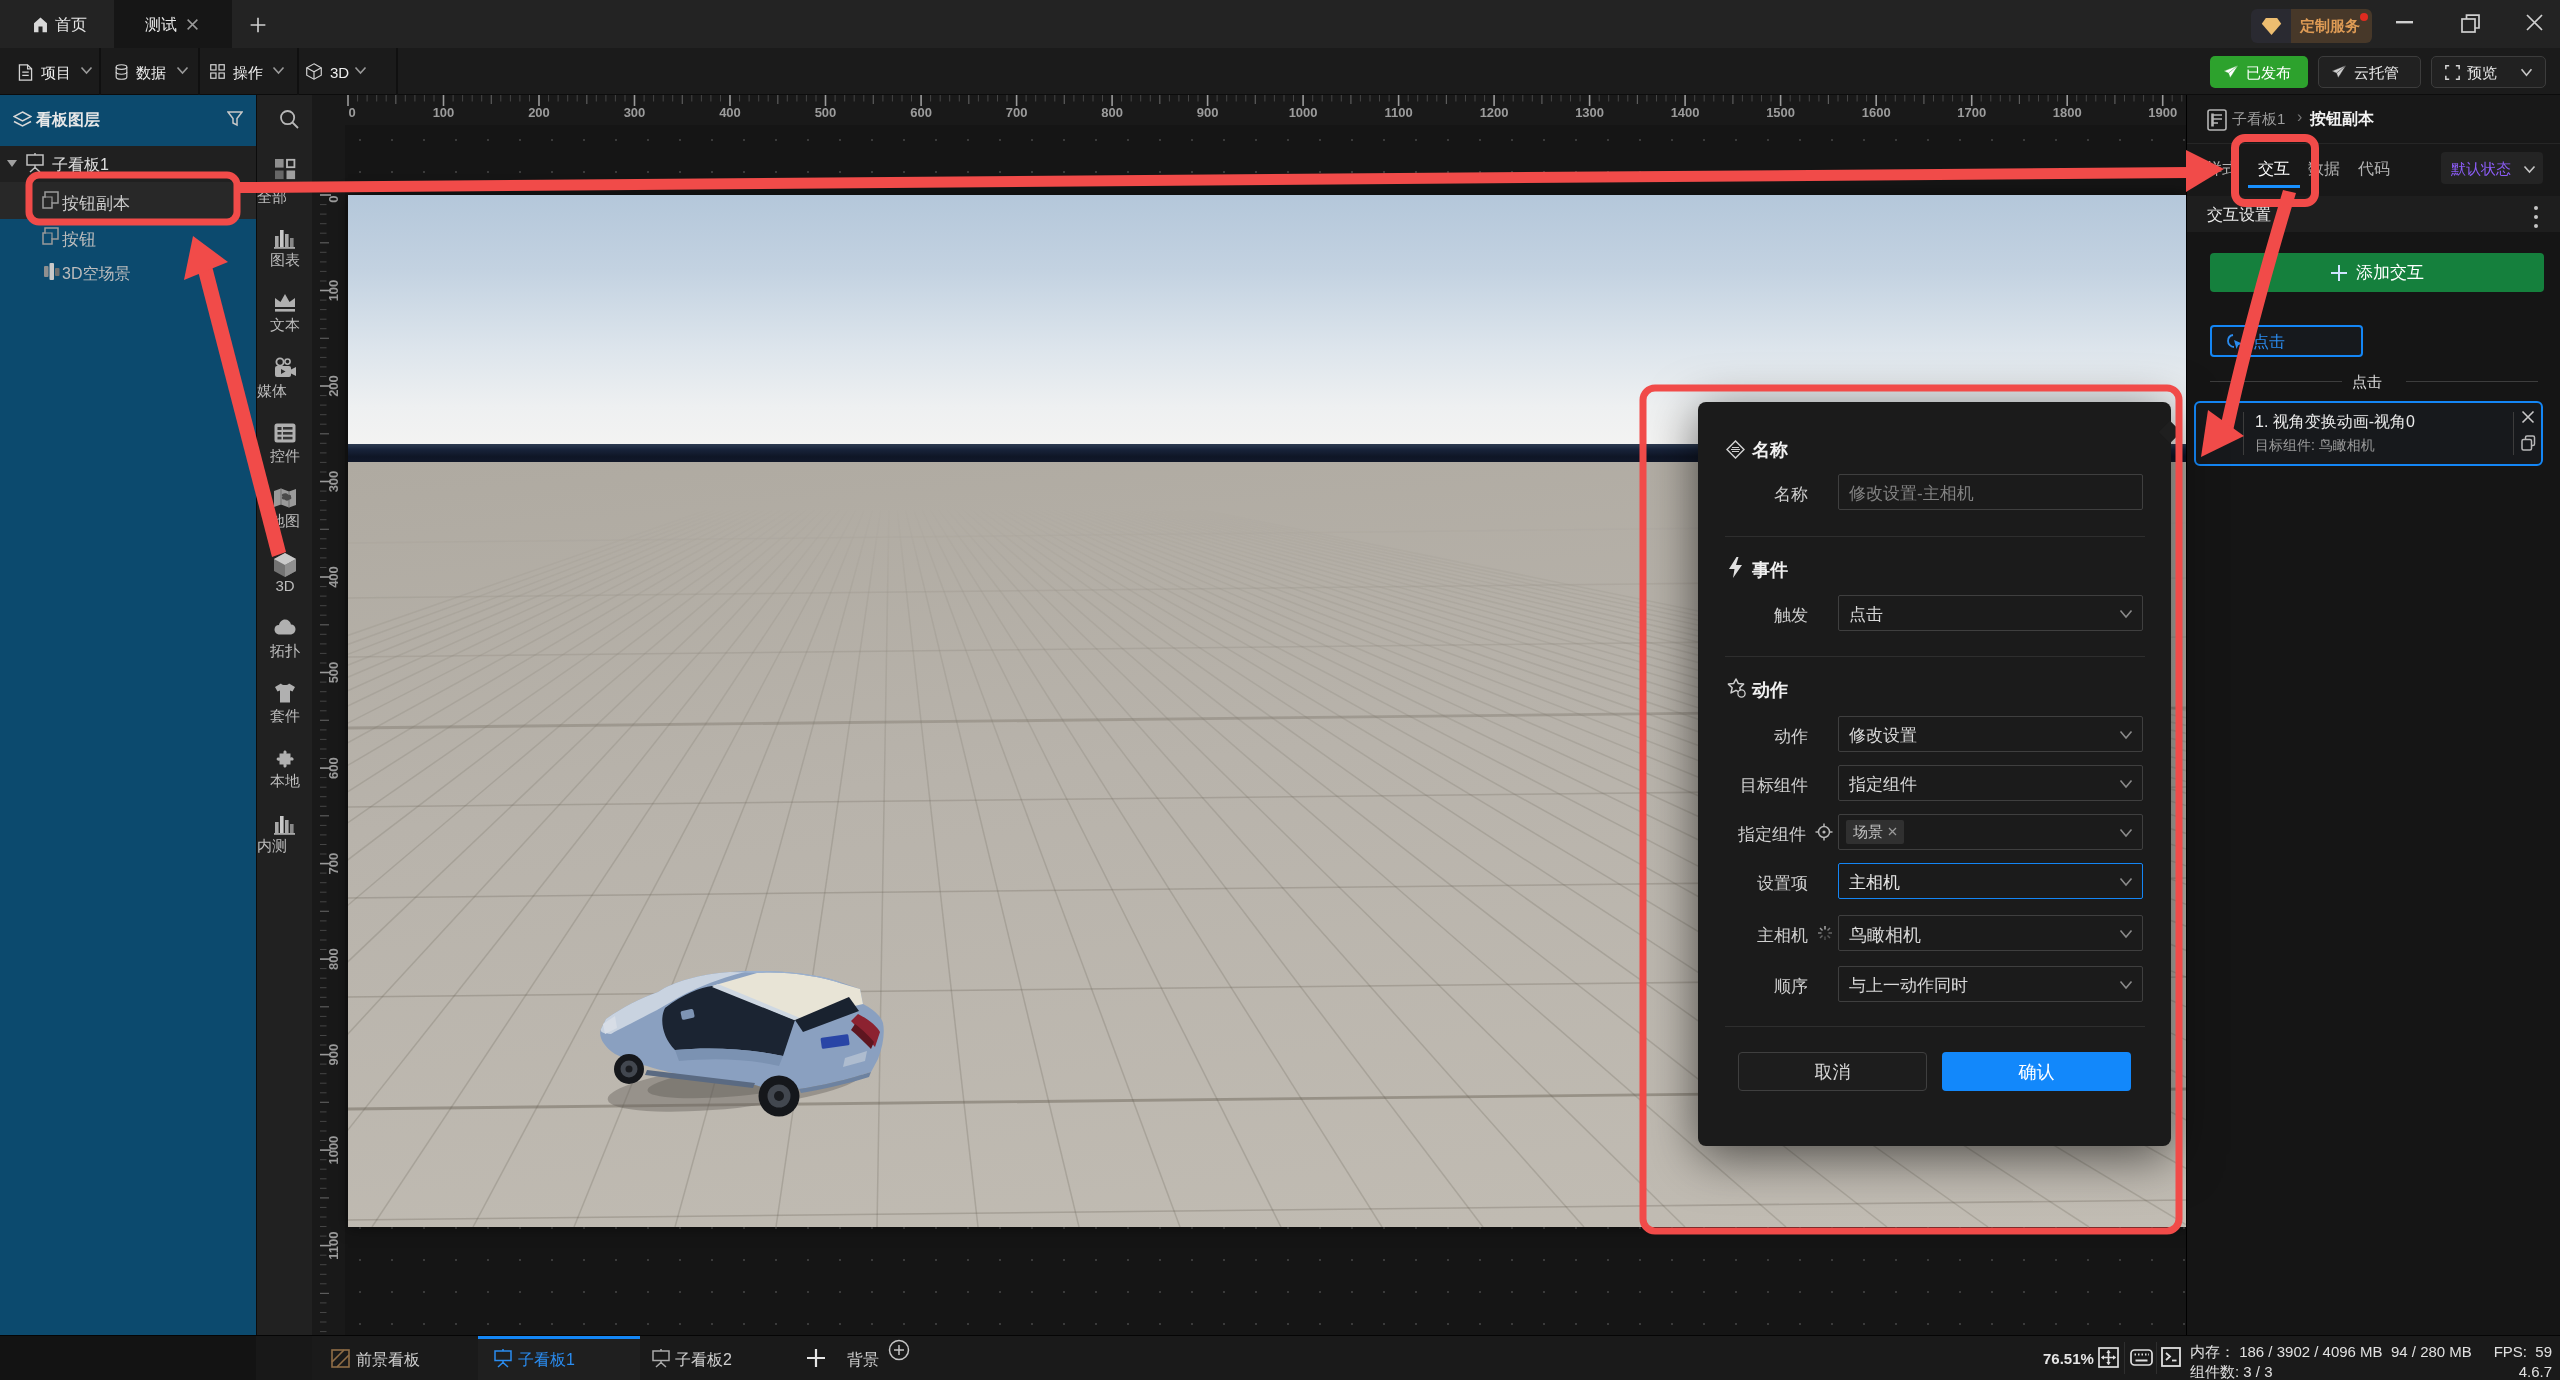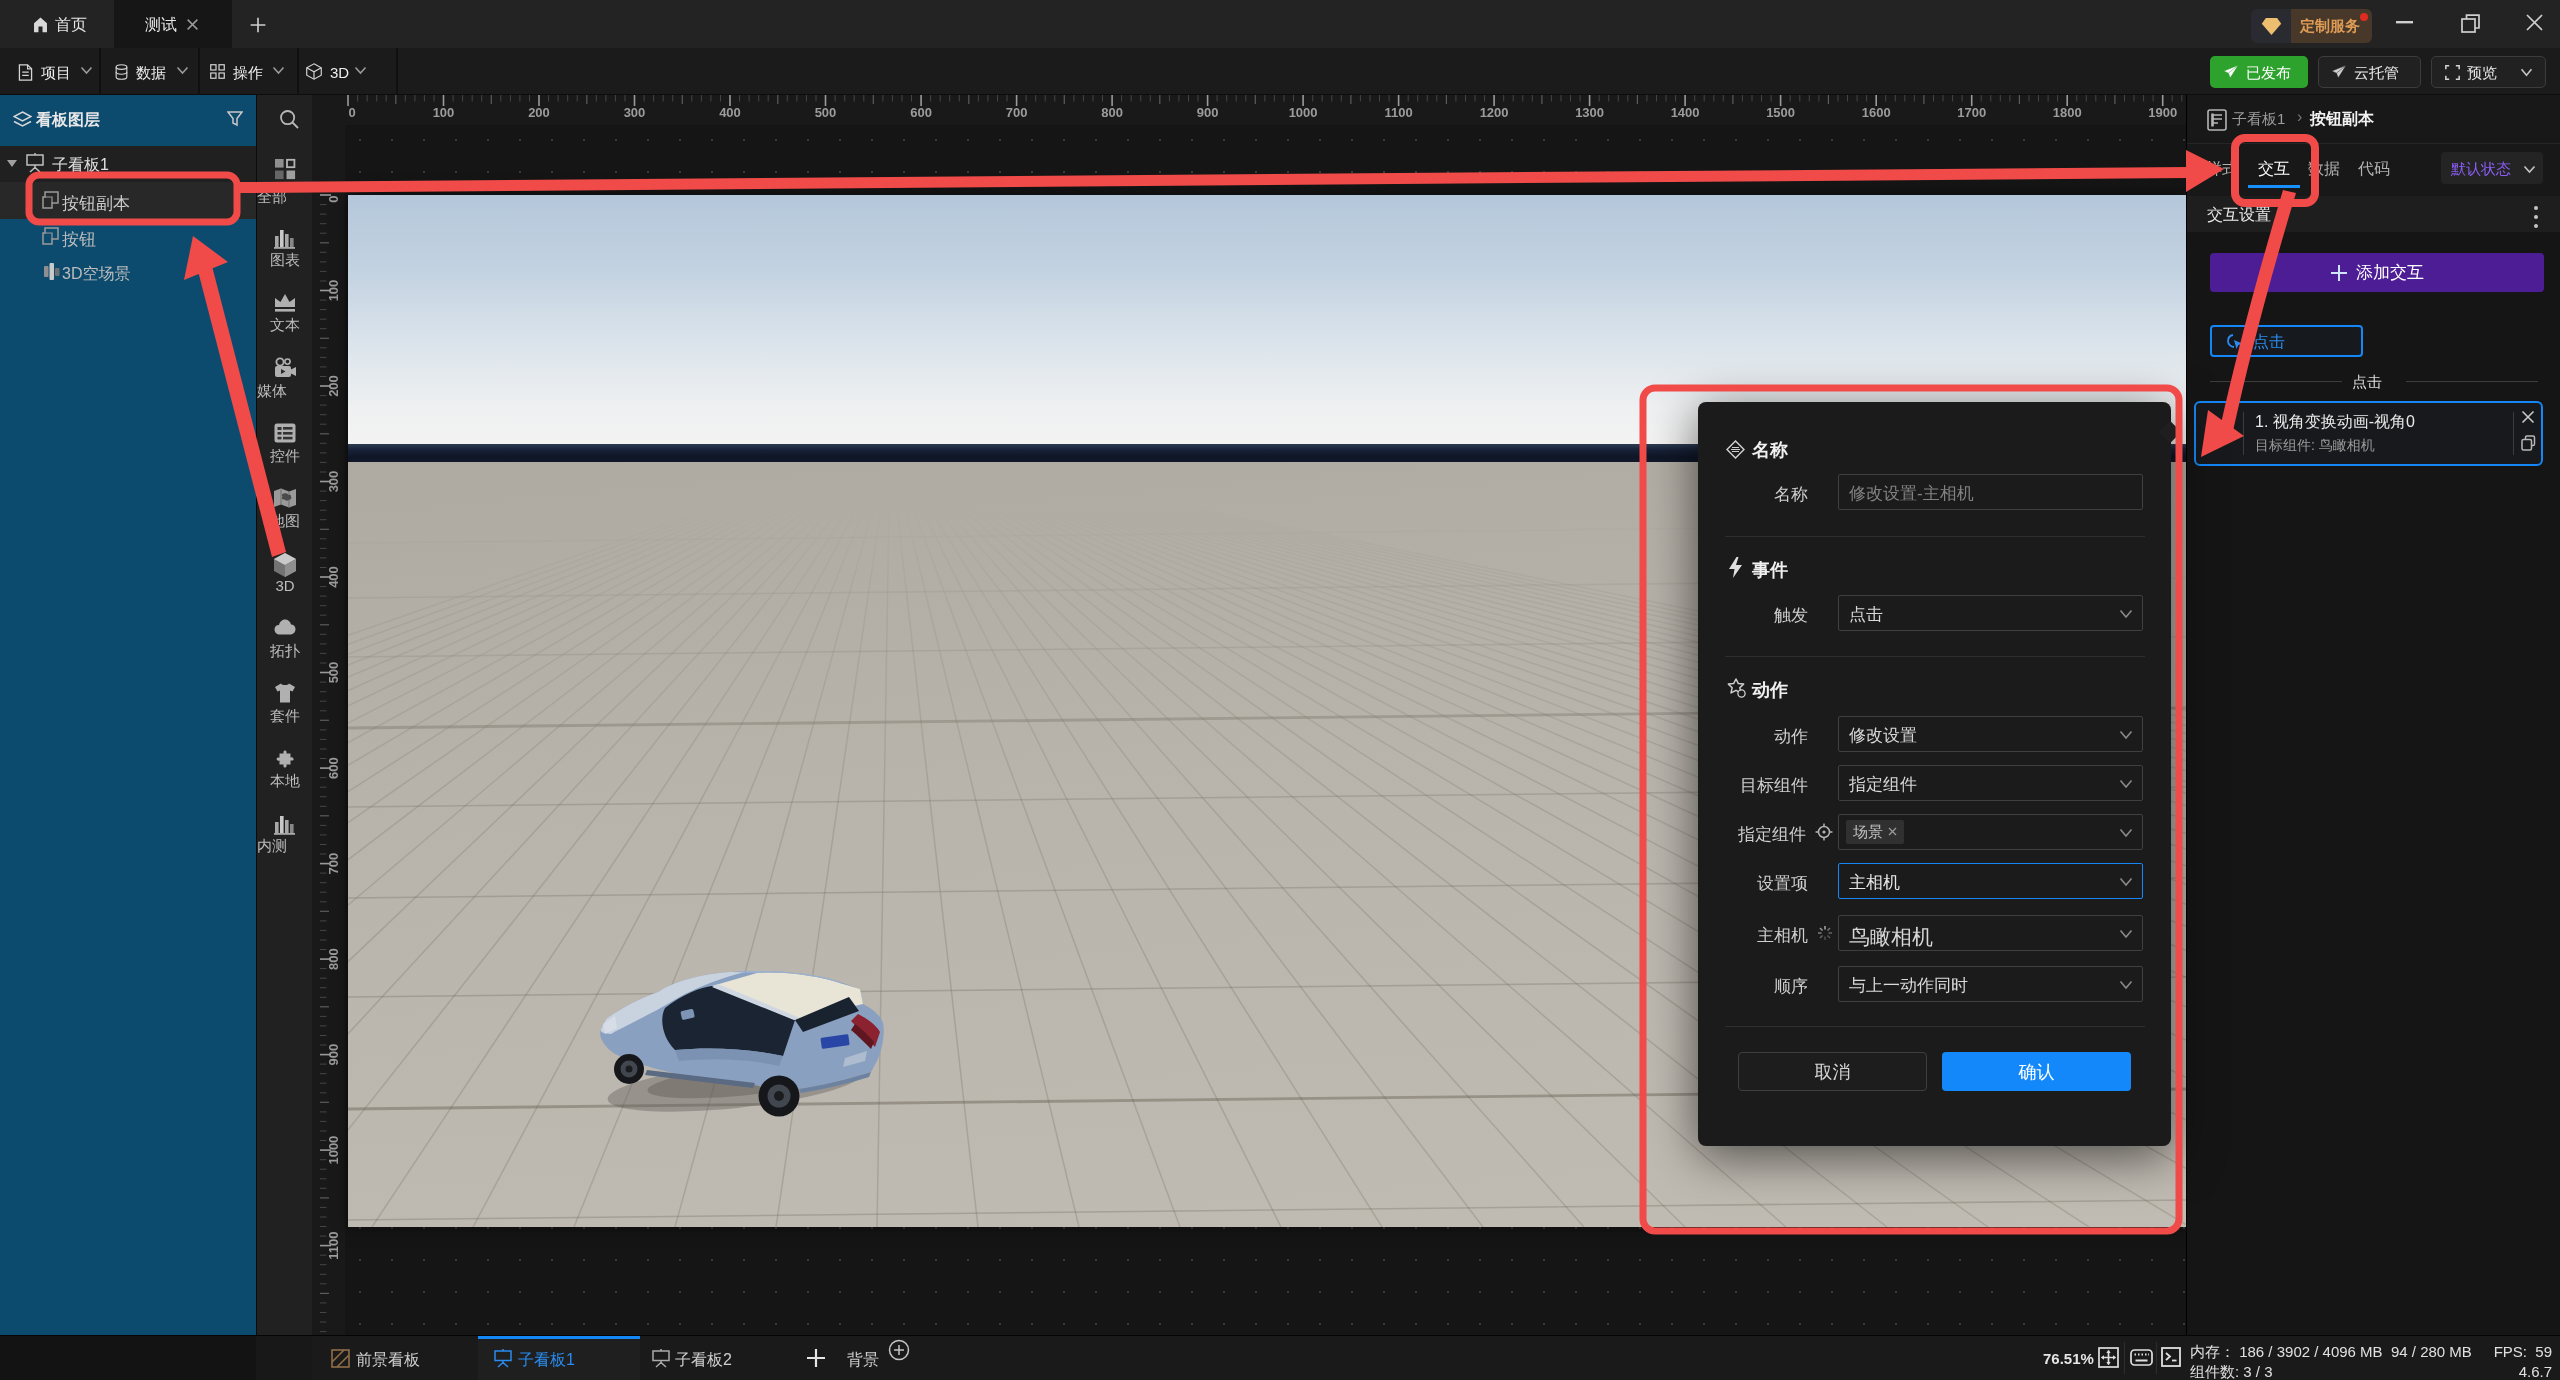--- a/index.html
+++ b/index.html
@@ -736,21 +736,21 @@
     </svg>
 
   <div class="a" style="left:0;top:101px;width:374px;height:36px;background:#1e1e1e"></div>
   <div class="a" style="left:20px;top:110px;font-size:16px;color:#eaeaea">交互设置</div>
   <div class="a" style="left:347px;top:111px;width:4px;height:4px;border-radius:50%;background:#c5c5c5"></div>
   <div class="a" style="left:347px;top:120px;width:4px;height:4px;border-radius:50%;background:#c5c5c5"></div>
   <div class="a" style="left:347px;top:129px;width:4px;height:4px;border-radius:50%;background:#c5c5c5"></div>
 
   <div class="a" style="left:0;top:137px;width:374px;height:1103px;background:#151515"></div>
 
-  <div class="a" style="left:23px;top:158px;width:334px;height:39px;background:#4c1d95;border-radius:4px;display:flex;align-items:center;justify-content:center">
+  <div class="a" style="left:23px;top:158px;width:334px;height:39px;background:#15803d;border-radius:4px;display:flex;align-items:center;justify-content:center">
     <svg width="18" height="18" viewBox="0 0 18 18" style="margin-right:8px">
         <path d="M9 1 V17 M1 9 H17" stroke="#cfe4ff" stroke-width="2"></path>
       </svg>
     <span style="font-size:17px;color:#fff">添加交互</span>
   </div>
 
   <div class="a" style="left:23px;top:230px;width:153px;height:32px;border:2px solid #1486f5;border-radius:4px;background:#16191d"></div>
   <svg class="a" style="left:37px;top:236px" width="21" height="21" viewBox="0 0 21 21">
     <path d="M9 4 C6 4.5 4 7 4 10 C4 13.3 6.7 16 10 16" fill="none" stroke="#2a8cf0" stroke-width="1.8"></path>
     <path d="M10 9 L18 12.5 L14.2 14.2 L12.5 18 Z" fill="#2a8cf0"></path>
@@ -892,21 +892,21 @@
       <path d="M8 11.5 V15" opacity="0.35"></path>
       <path d="M1 8 H4.5" opacity="0.7"></path>
       <path d="M11.5 8 H15" opacity="0.5"></path>
       <path d="M3 3 L5.5 5.5" opacity="0.85"></path>
       <path d="M10.5 10.5 L13 13" opacity="0.4"></path>
       <path d="M13 3 L10.5 5.5" opacity="0.6"></path>
       <path d="M3 13 L5.5 10.5" opacity="0.5"></path>
     </g>
   </svg>
 <div class="a" style="left:1838px;top:915px;width:305px;height:36px;border:1px solid #3f3f3f;border-radius:2px;background:#1b1b1b"></div>
-<div class="a" style="left:1849px;top:923px;font-size:21px;color:#d8d8d8">鸟瞰相机</div>
+<div class="a" style="left:1849px;top:923px;font-size:18px;color:#d8d8d8">鸟瞰相机</div>
 <svg class="a" style="left:2119px;top:929px" width="14" height="10" viewBox="0 0 14 10">
     <path d="M1.5 1.5 L7 8 L12.5 1.5" fill="none" stroke="#8a8a8a" stroke-width="1.6"></path>
   </svg>
 <div class="a" style="left:1698px;top:975px;width:110px;text-align:right;font-size:17px;color:#cfcfcf">顺序</div>
 <div class="a" style="left:1838px;top:966px;width:305px;height:36px;border:1px solid #3f3f3f;border-radius:2px;background:#1b1b1b"></div>
 <div class="a" style="left:1849px;top:974px;font-size:17px;color:#d8d8d8">与上一动作同时</div>
 <svg class="a" style="left:2119px;top:980px" width="14" height="10" viewBox="0 0 14 10">
     <path d="M1.5 1.5 L7 8 L12.5 1.5" fill="none" stroke="#8a8a8a" stroke-width="1.6"></path>
   </svg>
 <div class="a" style="left:1725px;top:1026px;width:420px;height:1px;background:#2e2e2e"></div>

